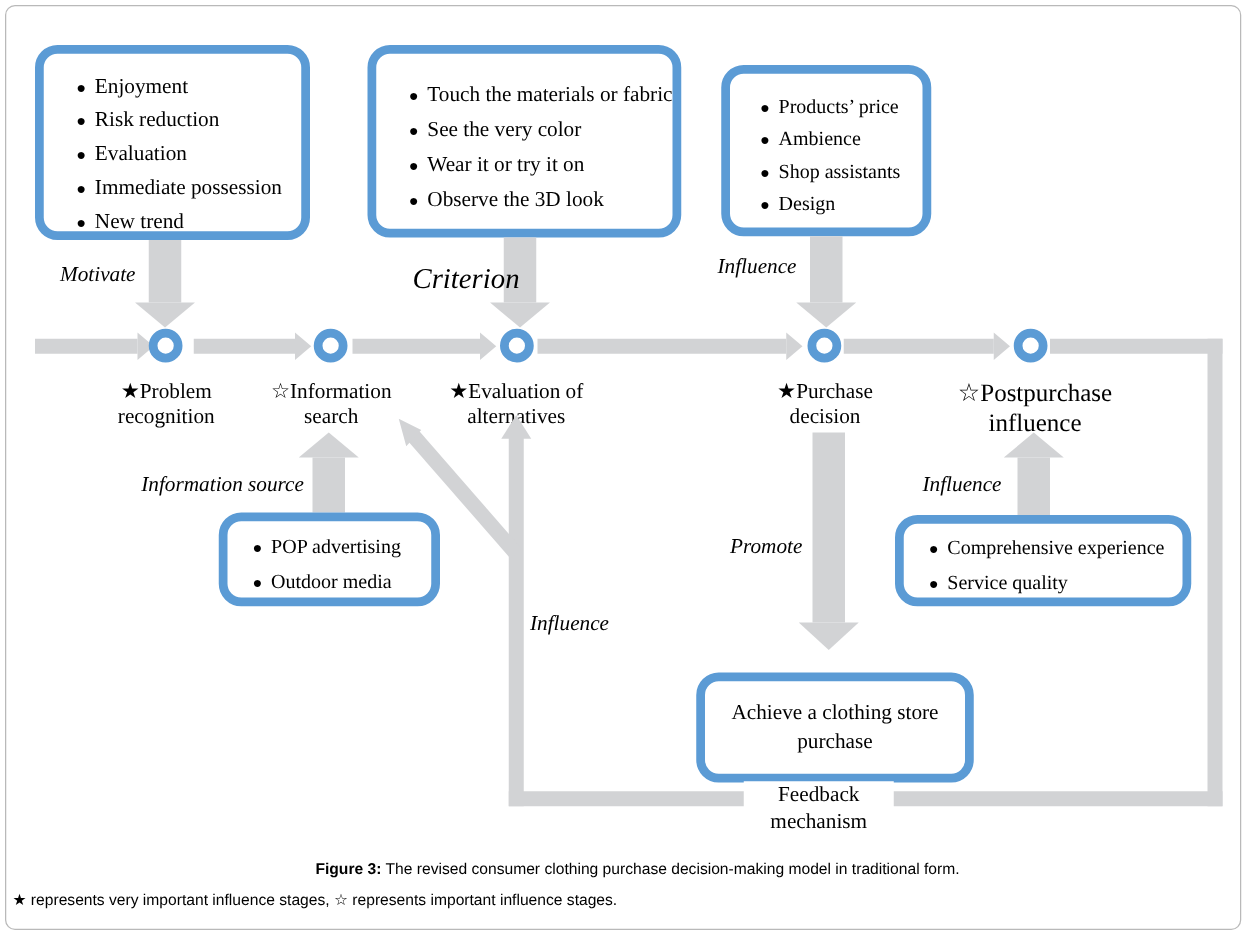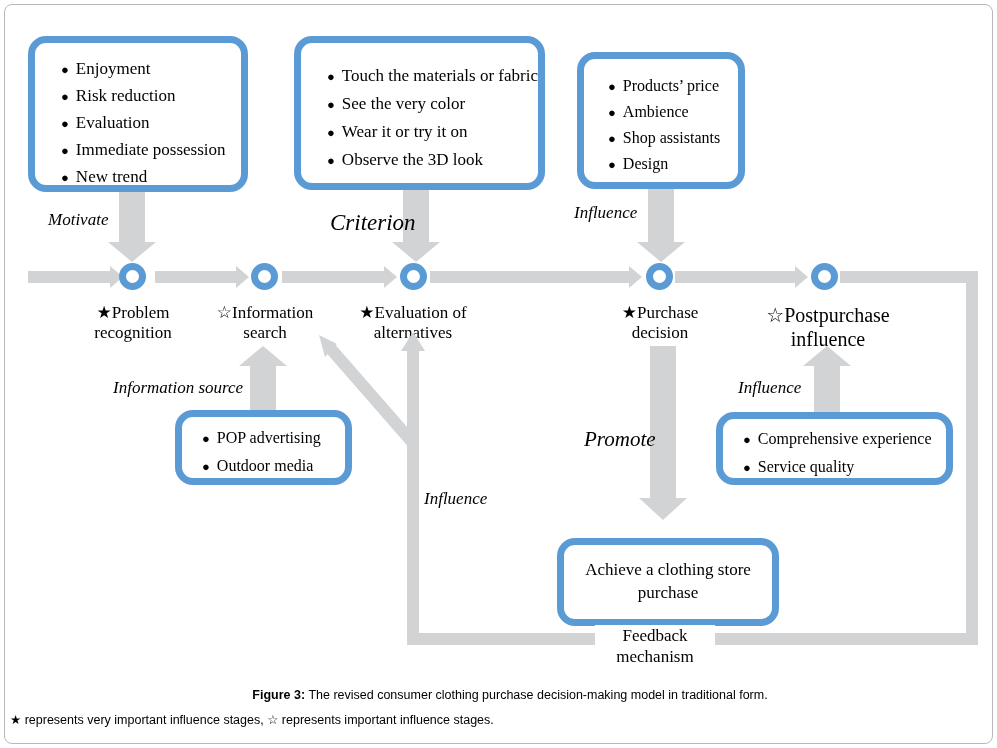--- a/index.html
+++ b/index.html
@@ -220,21 +220,21 @@
       </li>
       <li style="font-size:16px;line-height:28px;">
         <span class="bul">●</span>
         <span>Service quality</span>
       </li>
     </ul>
   </div>
 
   <div class="gray" style="left:650px;top:346px;width:26px;height:152px;"></div>
   <div class="tri" style="left:639px;top:498px;border-left:24px solid transparent;border-right:24px solid transparent;border-top:22px solid #d2d3d5;"></div>
-  <span class="ital" style="left:584px;top:427px;font-size:21px;">Promote</span>
+  <span class="ital" style="left:584px;top:427px;font-size:17px;">Promote</span>
 
   <div class="bbox" style="left:557px;top:538px;width:222px;height:88px;">
     <div class="ctr" style="font-size:17px;">
       <div>
         <span>Achieve a clothing store</span><br>
         <span>purchase</span>
       </div>
     </div>
   </div>
 

